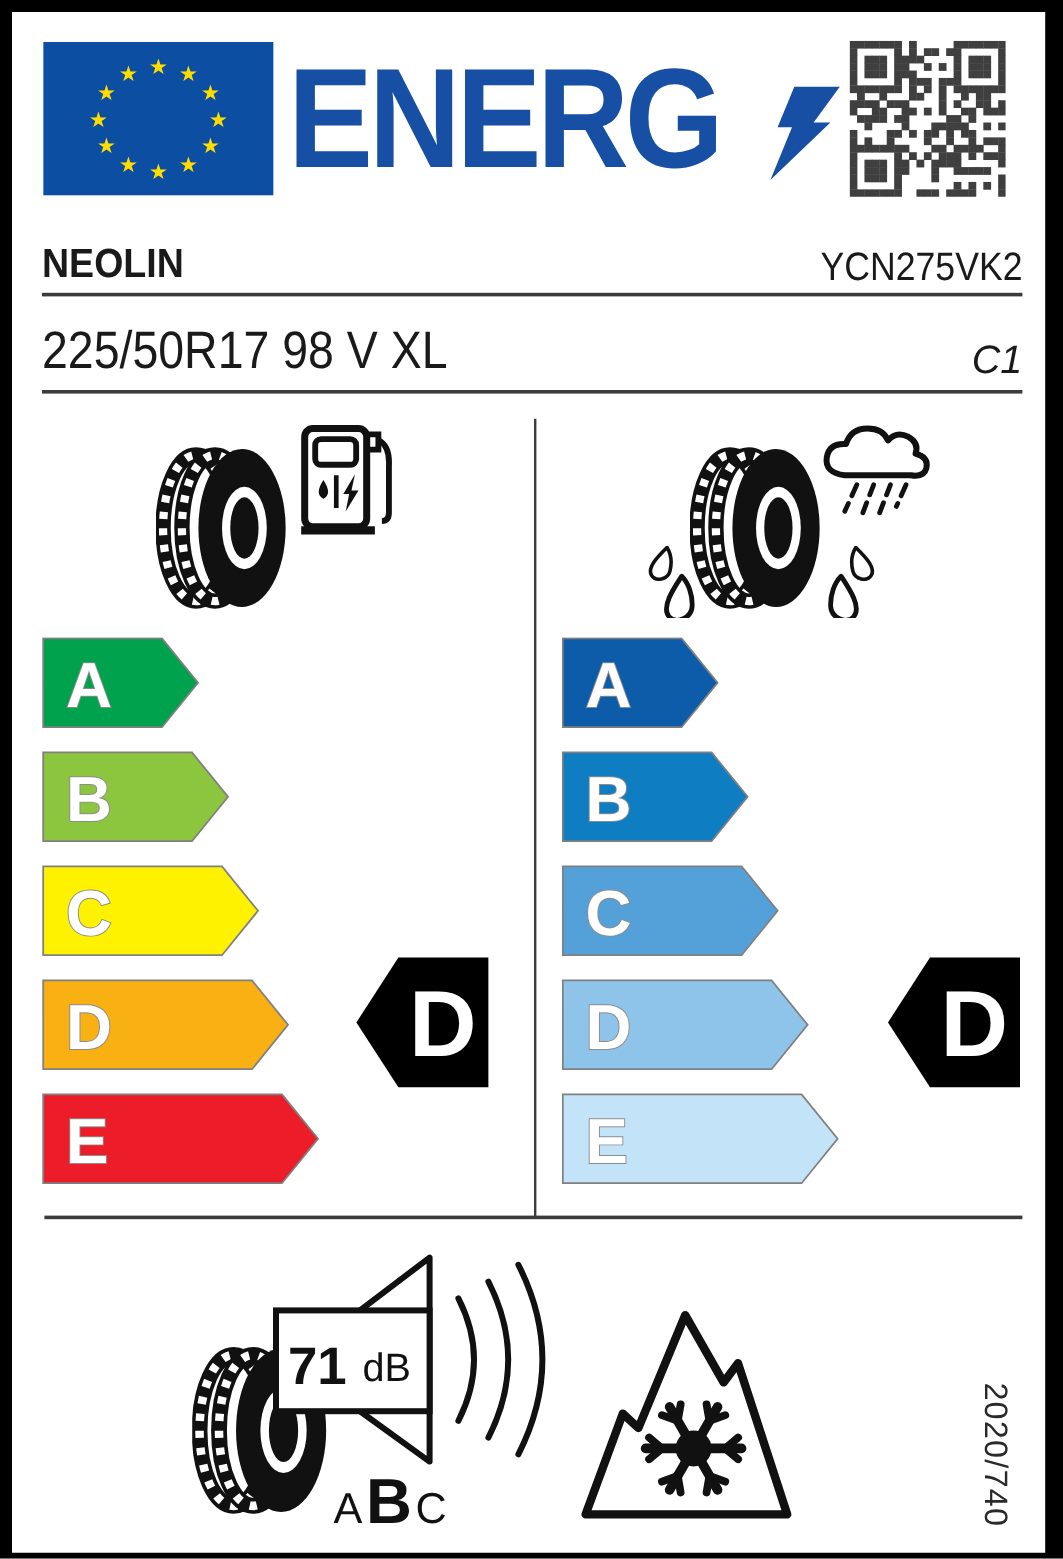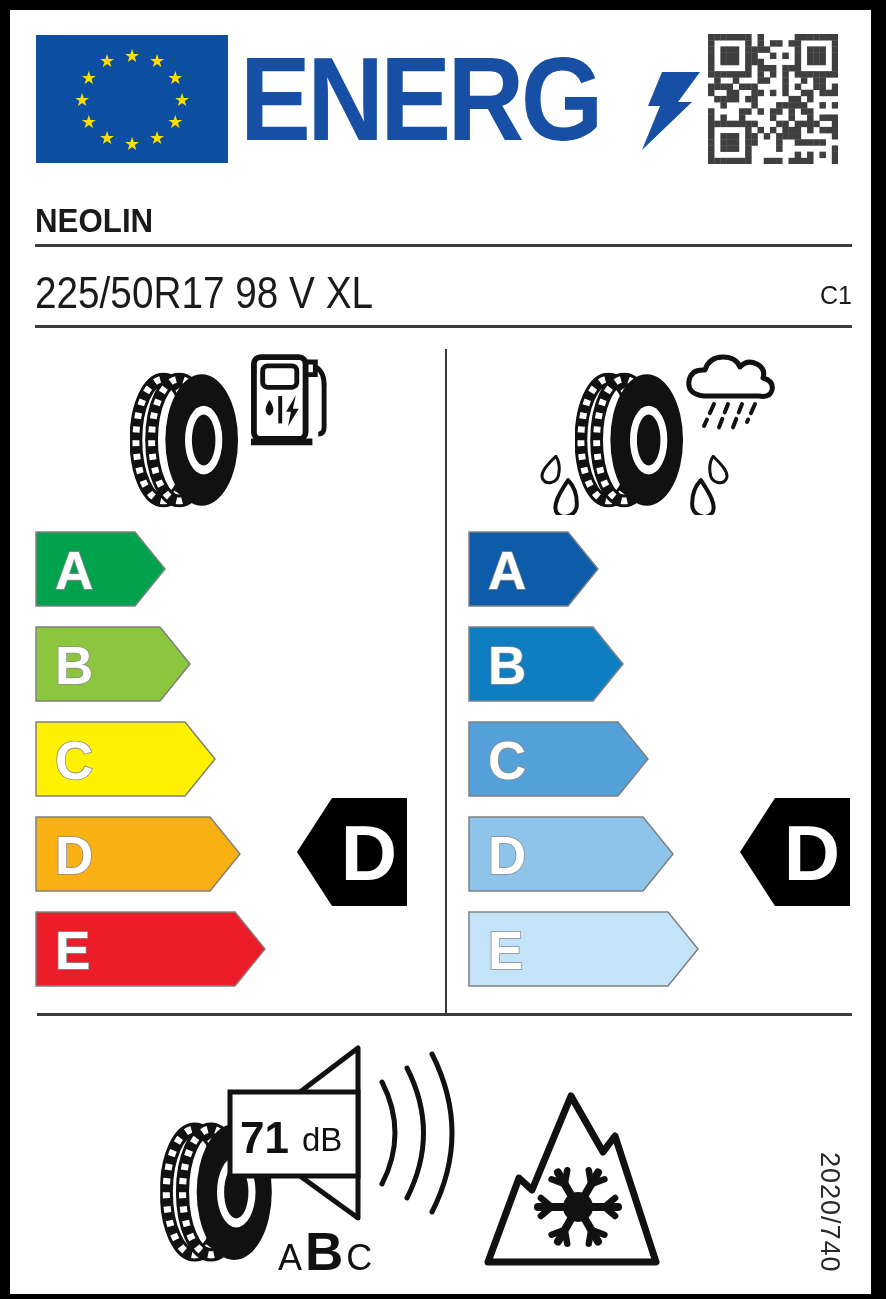--- a/index.html
+++ b/index.html
@@ -8,21 +8,21 @@
     font-family:"Liberation Sans",sans-serif;overflow:hidden;
   }
   .frame{position:absolute;inset:0;border-style:solid;border-color:#000;
     border-width:10px 15px 5px 10px;pointer-events:none;z-index:40;}
   .abs{position:absolute;}
   .hline{position:absolute;height:3px;background:#3c3c3c;}
   .vline{position:absolute;width:2px;background:#3c3c3c;}
   .brand{font-size:34px;font-weight:bold;color:#1a1a1a;transform:scaleX(.92);transform-origin:left center;white-space:nowrap;}
   .typecode{font-size:33px;color:#1a1a1a;transform:scaleX(.9);transform-origin:right center;white-space:nowrap;}
   .sizetext{font-size:44px;color:#1a1a1a;transform:scaleX(.88);transform-origin:left center;white-space:nowrap;}
-  .classtext{font-size:25px;color:#1a1a1a;white-space:nowrap;}
+  .classtext{font-size:33px;color:#1a1a1a;white-space:nowrap;font-style:italic;}
   .energ{font-size:118px;font-weight:bold;letter-spacing:-4px;line-height:1;
     transform:scaleX(.9);transform-origin:left top;white-space:nowrap;}
   .rightwrap{position:absolute;right:34px;text-align:right;}
   .noise-abc{display:flex;align-items:baseline;gap:3px;color:#111;}
   .noise-letter{font-size:36px;}
   .noise-letter-big{font-size:53px;font-weight:bold;}
   .regnum{font-size:27px;color:#2a2a2a;letter-spacing:1px;
     writing-mode:vertical-rl;text-orientation:sideways;white-space:nowrap;}
   svg text{font-family:"Liberation Sans",sans-serif;}
 </style>
@@ -304,20 +304,23 @@
         <rect x="68.10" y="123.81" width="6.49" height="6.49" fill="#3F3F3F"></rect>
         <rect x="80.48" y="123.81" width="6.49" height="6.49" fill="#3F3F3F"></rect>
         <rect x="86.67" y="123.81" width="6.49" height="6.49" fill="#3F3F3F"></rect>
         <rect x="92.86" y="123.81" width="6.49" height="6.49" fill="#3F3F3F"></rect>
         <rect x="99.05" y="123.81" width="6.49" height="6.49" fill="#3F3F3F"></rect>
         <rect x="123.81" y="123.81" width="6.49" height="6.49" fill="#3F3F3F"></rect>
       </g>
   </svg>
 
   <div class="abs brand" style="left:35px;top:201px">NEOLIN</div>
+  <div class="rightwrap" style="top:203px">
+    <span class="typecode" style="display:inline-block">YCN275VK2</span>
+  </div>
   <div class="hline" style="left:35px;top:244px;width:817px"></div>
 
   <div class="abs sizetext" style="left:35px;top:268px">225/50R17 98 V XL</div>
   <div class="rightwrap" style="top:281px">
     <span class="classtext">C1</span>
   </div>
   <div class="hline" style="left:35px;top:325px;width:817px"></div>
 
   <div class="vline" style="left:445px;top:349px;height:665px"></div>
 

